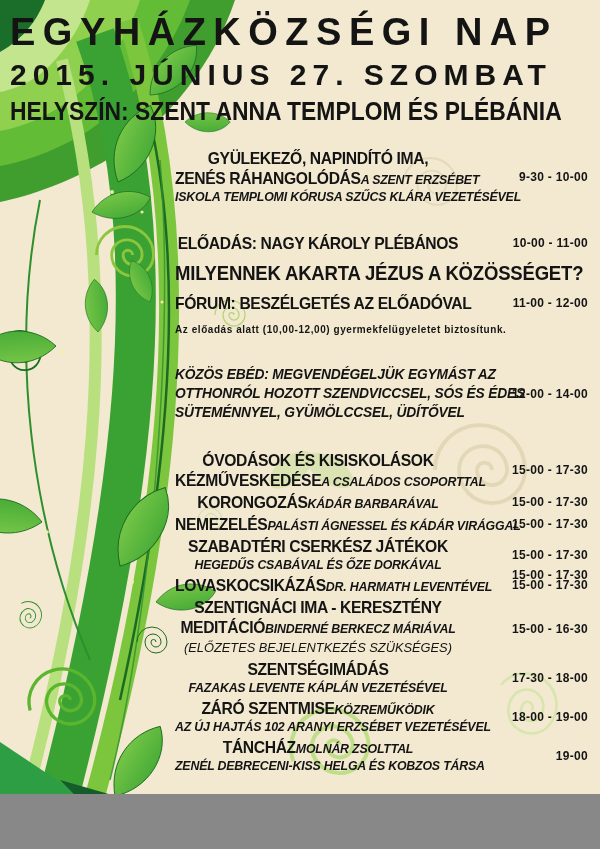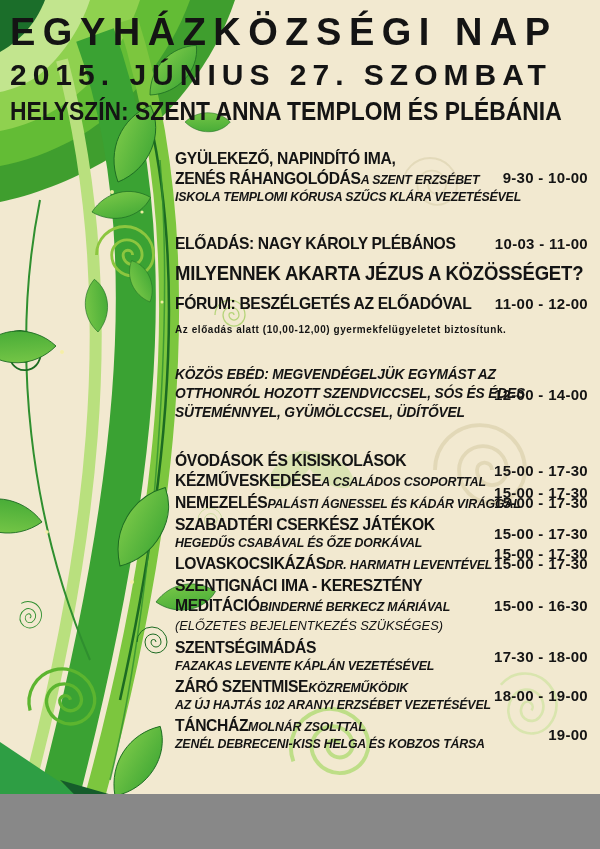--- a/index.html
+++ b/index.html
@@ -22,31 +22,31 @@
 
   
   .hdr{position:absolute;left:10px;top:10px;white-space:nowrap;}
   .hdr .title{font-size:38px;font-weight:700;letter-spacing:7.5px;line-height:44px;}
   .hdr .date{font-size:30px;font-weight:700;letter-spacing:6px;line-height:38px;margin-top:2px;}
   .hdr .loc{font-size:26px;font-weight:700;letter-spacing:0;line-height:32px;margin-top:1px;
             transform:scaleX(.88);transform-origin:left;}
 
   
   .sched{position:absolute;left:175px;top:148px;width:413px;}
-  .item{position:relative;padding-right:112px;}
+  .item{position:relative;padding-right:112px;text-align:center;}
   .gap-none{margin-top:0}.gap-xs{margin-top:2px}.gap-sm{margin-top:8px}.gap-lg{margin-top:28px}
   .line{font-size:0;line-height:0;white-space:nowrap;transform:scaleX(.95);transform-origin:left;}
   .line span{display:inline-block;vertical-align:baseline;}
   .seg-lg{font-size:16.5px;line-height:20px;font-weight:700;letter-spacing:-.4px;}
   .seg-xl{font-size:19.5px;line-height:24px;font-weight:800;letter-spacing:-.2px;}
   .seg-sm{font-size:13px;line-height:17px;font-weight:700;font-style:italic;letter-spacing:-.2px;}
   .seg-mdi{font-size:14.5px;line-height:19px;font-weight:700;font-style:italic;letter-spacing:-.2px;}
   .seg-note{font-size:10.5px;line-height:16px;font-weight:700;letter-spacing:.6px;}
   .seg-paren{font-size:13.5px;line-height:18px;font-weight:400;font-style:italic;}
-  .time{position:absolute;right:0;font-size:15px;font-weight:700;letter-spacing:.3px;white-space:nowrap;}
+  .time{position:absolute;right:0;font-size:12px;font-weight:700;letter-spacing:.3px;white-space:nowrap;}
   .talign-center{top:50%;transform:translateY(-50%);}
   .talign-end{bottom:1px;margin-left:40px;}
 </style>
 </head>
 <body>
 
 <div class="poster">
 
   <svg class="decor" width="600" height="849" viewBox="0 0 600 849" aria-hidden="true">
     <defs>
@@ -143,21 +143,21 @@
             <div class="line"><span class="seg-lg">GYÜLEKEZŐ, NAPINDÍTÓ IMA,</span></div>
             <div class="line"><span class="seg-lg">ZENÉS RÁHANGOLÓDÁS </span><span class="seg-sm">A SZENT ERZSÉBET</span></div>
             <div class="line"><span class="seg-sm">ISKOLA TEMPLOMI KÓRUSA SZŰCS KLÁRA VEZETÉSÉVEL</span></div>
           </div>
           <div class="time talign-center">9-30 - 10-00</div>
         </div>
         <div class="item gap-lg">
           <div class="lines">
             <div class="line"><span class="seg-lg">ELŐADÁS: NAGY KÁROLY PLÉBÁNOS</span></div>
           </div>
-          <div class="time talign-center">10-03 - 11-00</div>
+          <div class="time talign-center">10-00 - 11-00</div>
         </div>
         <div class="item gap-sm">
           <div class="lines">
             <div class="line"><span class="seg-xl">MILYENNEK AKARTA JÉZUS A KÖZÖSSÉGET?</span></div>
           </div>
         </div>
         <div class="item gap-sm">
           <div class="lines">
             <div class="line"><span class="seg-lg">FÓRUM: BESZÉLGETÉS AZ ELŐADÓVAL</span></div>
           </div>
@@ -177,20 +177,23 @@
           <div class="time talign-center">12-00 - 14-00</div>
         </div>
         <div class="item gap-lg">
           <div class="lines">
             <div class="line"><span class="seg-lg">ÓVODÁSOK ÉS KISISKOLÁSOK</span></div>
             <div class="line"><span class="seg-lg">KÉZMŰVESKEDÉSE </span><span class="seg-sm">A CSALÁDOS CSOPORTTAL</span></div>
           </div>
           <div class="time talign-center">15-00 - 17-30</div>
         </div>
         <div class="item gap-xs">
+          <div class="lines">
+            <div class="line"><span class="seg-lg">KORONGOZÁS </span><span class="seg-sm">KÁDÁR BARBARÁVAL</span></div>
+          </div>
           <div class="time talign-center">15-00 - 17-30</div>
         </div>
         <div class="item gap-xs">
           <div class="lines">
             <div class="line"><span class="seg-lg">NEMEZELÉS </span><span class="seg-sm">PALÁSTI ÁGNESSEL ÉS KÁDÁR VIRÁGGAL</span></div>
           </div>
           <div class="time talign-center">15-00 - 17-30</div>
         </div>
         <div class="item gap-xs">
           <div class="lines">

